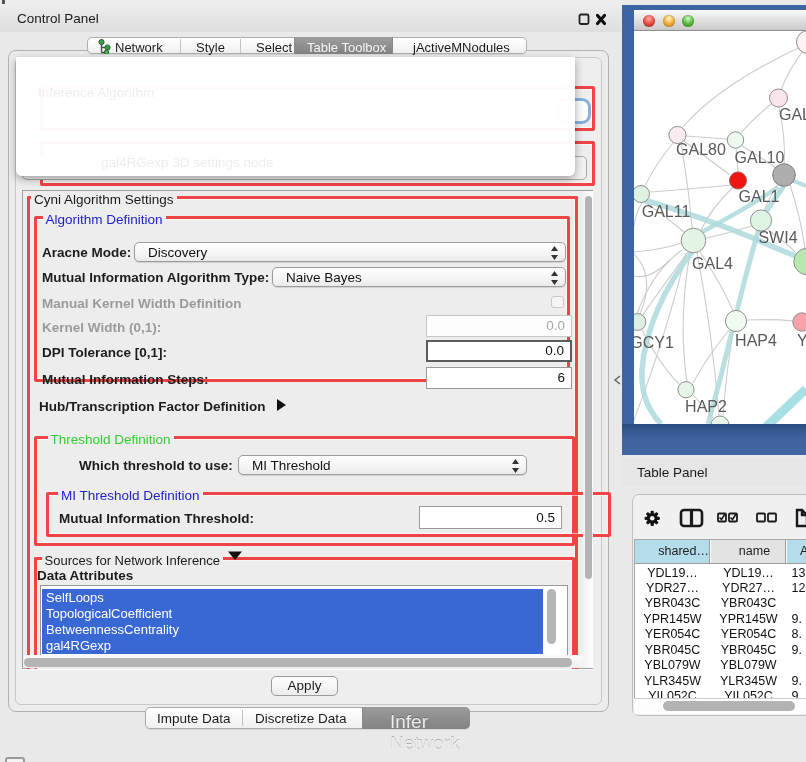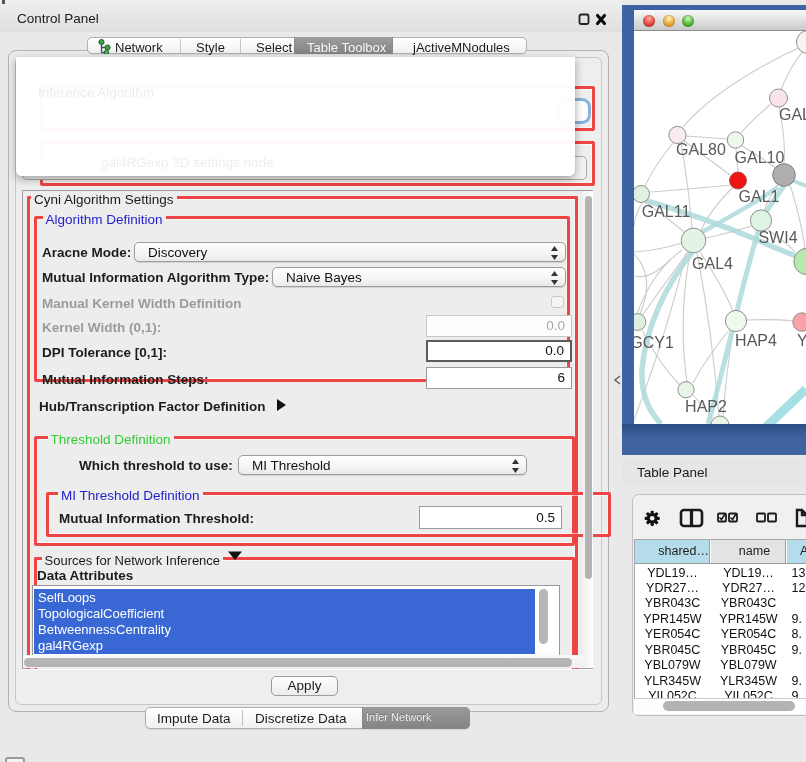--- a/index.html
+++ b/index.html
@@ -108,39 +108,39 @@
 <div class="tfield" style="left:419px;top:506px;width:143px;height:23px;border:1px solid #9a9a9a;line-height:21px">0.5</div>
 
 <div class="ab etch" style="left:33.5px;top:557px;width:541px;height:112px;border-bottom:none">
   <span class="gtitle" style="left:5px;color:#1a1a1a;font-size:13px">Sources for Network Inference</span>
 </div>
 <svg class="ab" style="left:227px;top:550px" width="16" height="11" viewBox="0 0 16 11">
     <path d="M1 1.5 L15 1.5 L8 10 Z" fill="#111"></path>
   </svg>
 <div class="lbl" style="left:37px;top:568px">Data Attributes</div>
 
-<div class="ab" style="left:32px;top:585px;width:528px;height:72px;border:1px solid #989898;background:#fff;overflow:hidden">
+<div class="ab" style="left:40px;top:585px;width:528px;height:72px;border:1px solid #989898;background:#fff;overflow:hidden">
   <div class="ab" style="left:1px;top:3px;width:501px;height:65px;background:#3968d5;color:#fff;font-size:13px;padding:1px 0 0 4px;line-height:16px">SelfLoops<br>TopologicalCoefficient<br>BetweennessCentrality<br>gal4RGexp</div>
   <div class="ab" style="left:506px;top:3px;width:9px;height:55px;background:#b6b6b6;border-radius:5px"></div>
 </div>
 
 <div class="ab" style="left:23px;top:655px;width:569px;height:13px;background:linear-gradient(#fafafa,#f0f0f0)"></div>
 <div class="ab" style="left:24px;top:657.5px;width:548px;height:9px;background:#b4b4b4;border-radius:5px"></div>
 
 <div class="ab" style="left:583px;top:191px;width:9.5px;height:477px;background:linear-gradient(90deg,#f2f2f2,#fdfdfd)"></div>
 <div class="ab" style="left:585px;top:196px;width:6.5px;height:383px;background:#b4b4b4;border-radius:4px"></div>
 
 <div class="ab" style="left:271px;top:676px;width:67px;height:20px;border:1px solid #9b9b9b;border-radius:5px;background:linear-gradient(#ffffff,#ececec);font-size:13.5px;color:#1c1c1c;text-align:center;line-height:18px">Apply</div>
 
 <div class="ab" style="left:145px;top:707px;width:325px;height:22px;background:linear-gradient(#ffffff,#f0f0f0);border:1px solid #ababab;border-radius:5px;box-shadow:0 1px 1px rgba(0,0,0,.08)">
   <div class="ab" style="left:96px;top:2px;width:1px;height:16px;background:#c0c0c0"></div>
   <div class="ab" style="left:216px;top:-1px;width:108px;height:22px;background:linear-gradient(#9b9b9b,#838383);border-radius:0 5px 5px 0;border-left:1px solid #8a8a8a"></div>
   <div class="ab" style="left:11px;top:3px;font-size:13.5px;color:#1c1c1c">Impute Data</div>
   <div class="ab" style="left:109px;top:3px;font-size:13.5px;color:#1c1c1c">Discretize Data</div>
-  <div class="ab" style="left:220px;top:3px;font-size:11px;color:#ececec;text-shadow:0 -1px 0 rgba(0,0,0,.25)">Infer Network</div>
+  <div class="ab" style="left:244px;top:3px;font-size:19px;color:#ececec;text-shadow:0 -1px 0 rgba(0,0,0,.25)">Infer Network</div>
 </div>
 
 <div class="ab" style="left:5px;top:757px;width:20px;height:10px;border:2px solid #9a9a9a;border-radius:3px 3px 0 0;background:#f3f3f3"></div>
 
 <svg class="ab" style="left:613px;top:375px" width="9" height="10" viewBox="0 0 9 10">
     <path d="M7 1 L2 5 L7 9" stroke="#666" stroke-width="1.6" fill="none"></path>
   </svg>
 
 <div class="ab" style="left:16px;top:57px;width:559px;height:119px;background:rgba(255,255,255,.97);border-radius:0 0 6px 6px;box-shadow:0 3px 9px rgba(0,0,0,.35);font-size:13.5px;color:#0d0d0d">
   <div class="ab" style="left:22px;top:28px;color:rgba(40,40,40,.09);font-weight:normal">Inference Algorithm</div>

